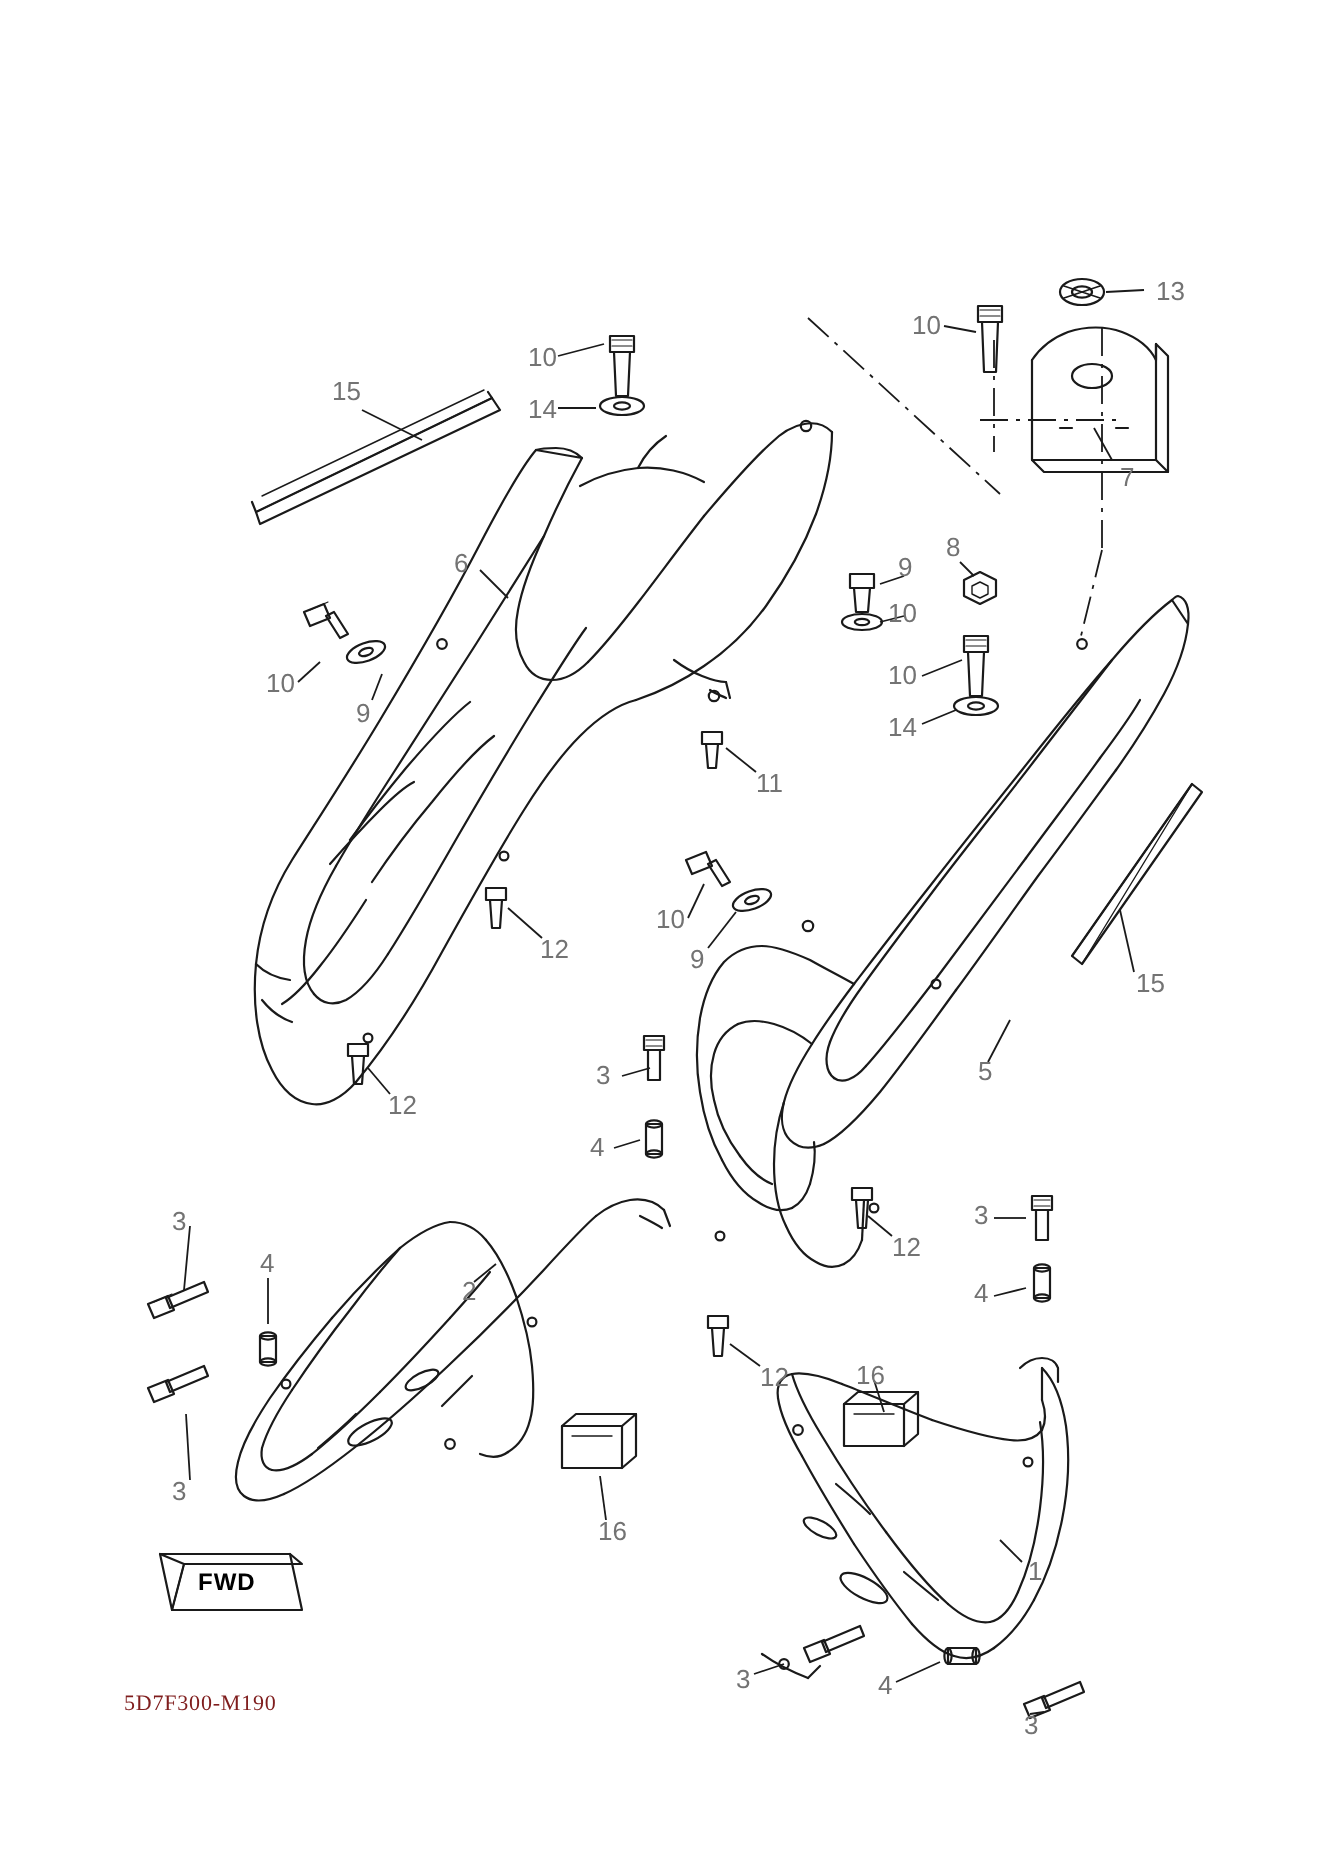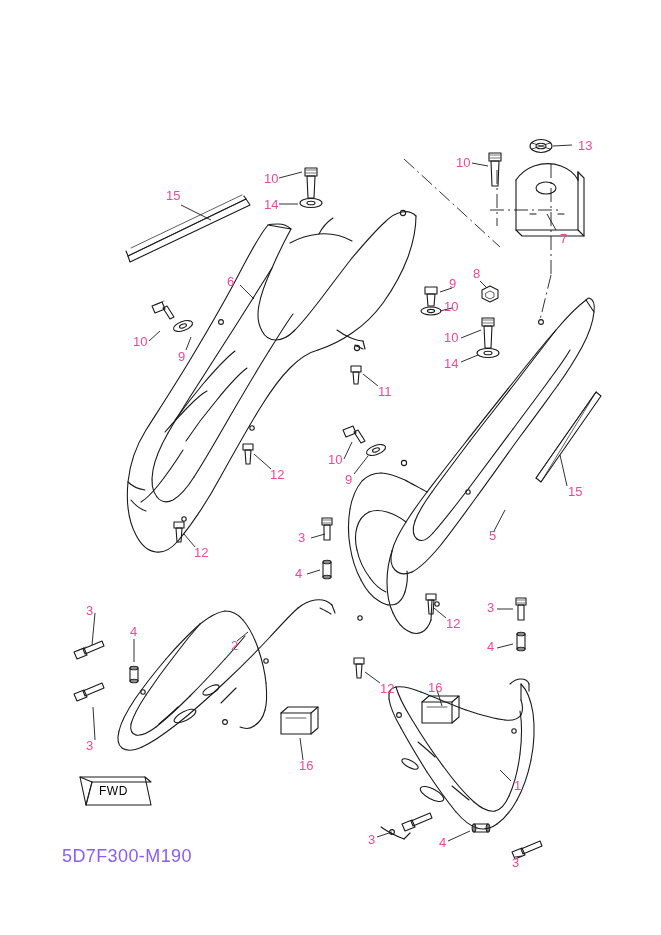--- a/index.html
+++ b/index.html
@@ -24,39 +24,39 @@
   svg.diagram {
     position: absolute;
     left: 0; top: 0;
     width: 661px;
     height: 935px;
   }
   .callout {
     position: absolute;
     font-size: 13px;
     font-family: "Liberation Sans", sans-serif;
-    color: #ec4899;
+    color: #737373;
     white-space: nowrap;
     line-height: 1;
   }
   .partcode {
     position: absolute;
     left: 62px;
     top: 846px;
-    font-size: 18px;
+    font-size: 11px;
     letter-spacing: 0.4px;
-    color: #8b5cf6;
-    font-family: Liberation Sans, sans-serif;
+    color: #7f1d1d;
+    font-family: Liberation Serif, serif;
   }
   .fwd-label {
     position: absolute;
     left: 99px;
     top: 784px;
     font-size: 12px;
-    font-weight: normal;
+    font-weight: bold;
     letter-spacing: 0.5px;
     font-family: "Liberation Sans", sans-serif;
   }
 </style>
 </head>
 <body>
 
 <div id="diagram-root">
 
   <svg class="diagram" viewBox="0 0 661 935">

